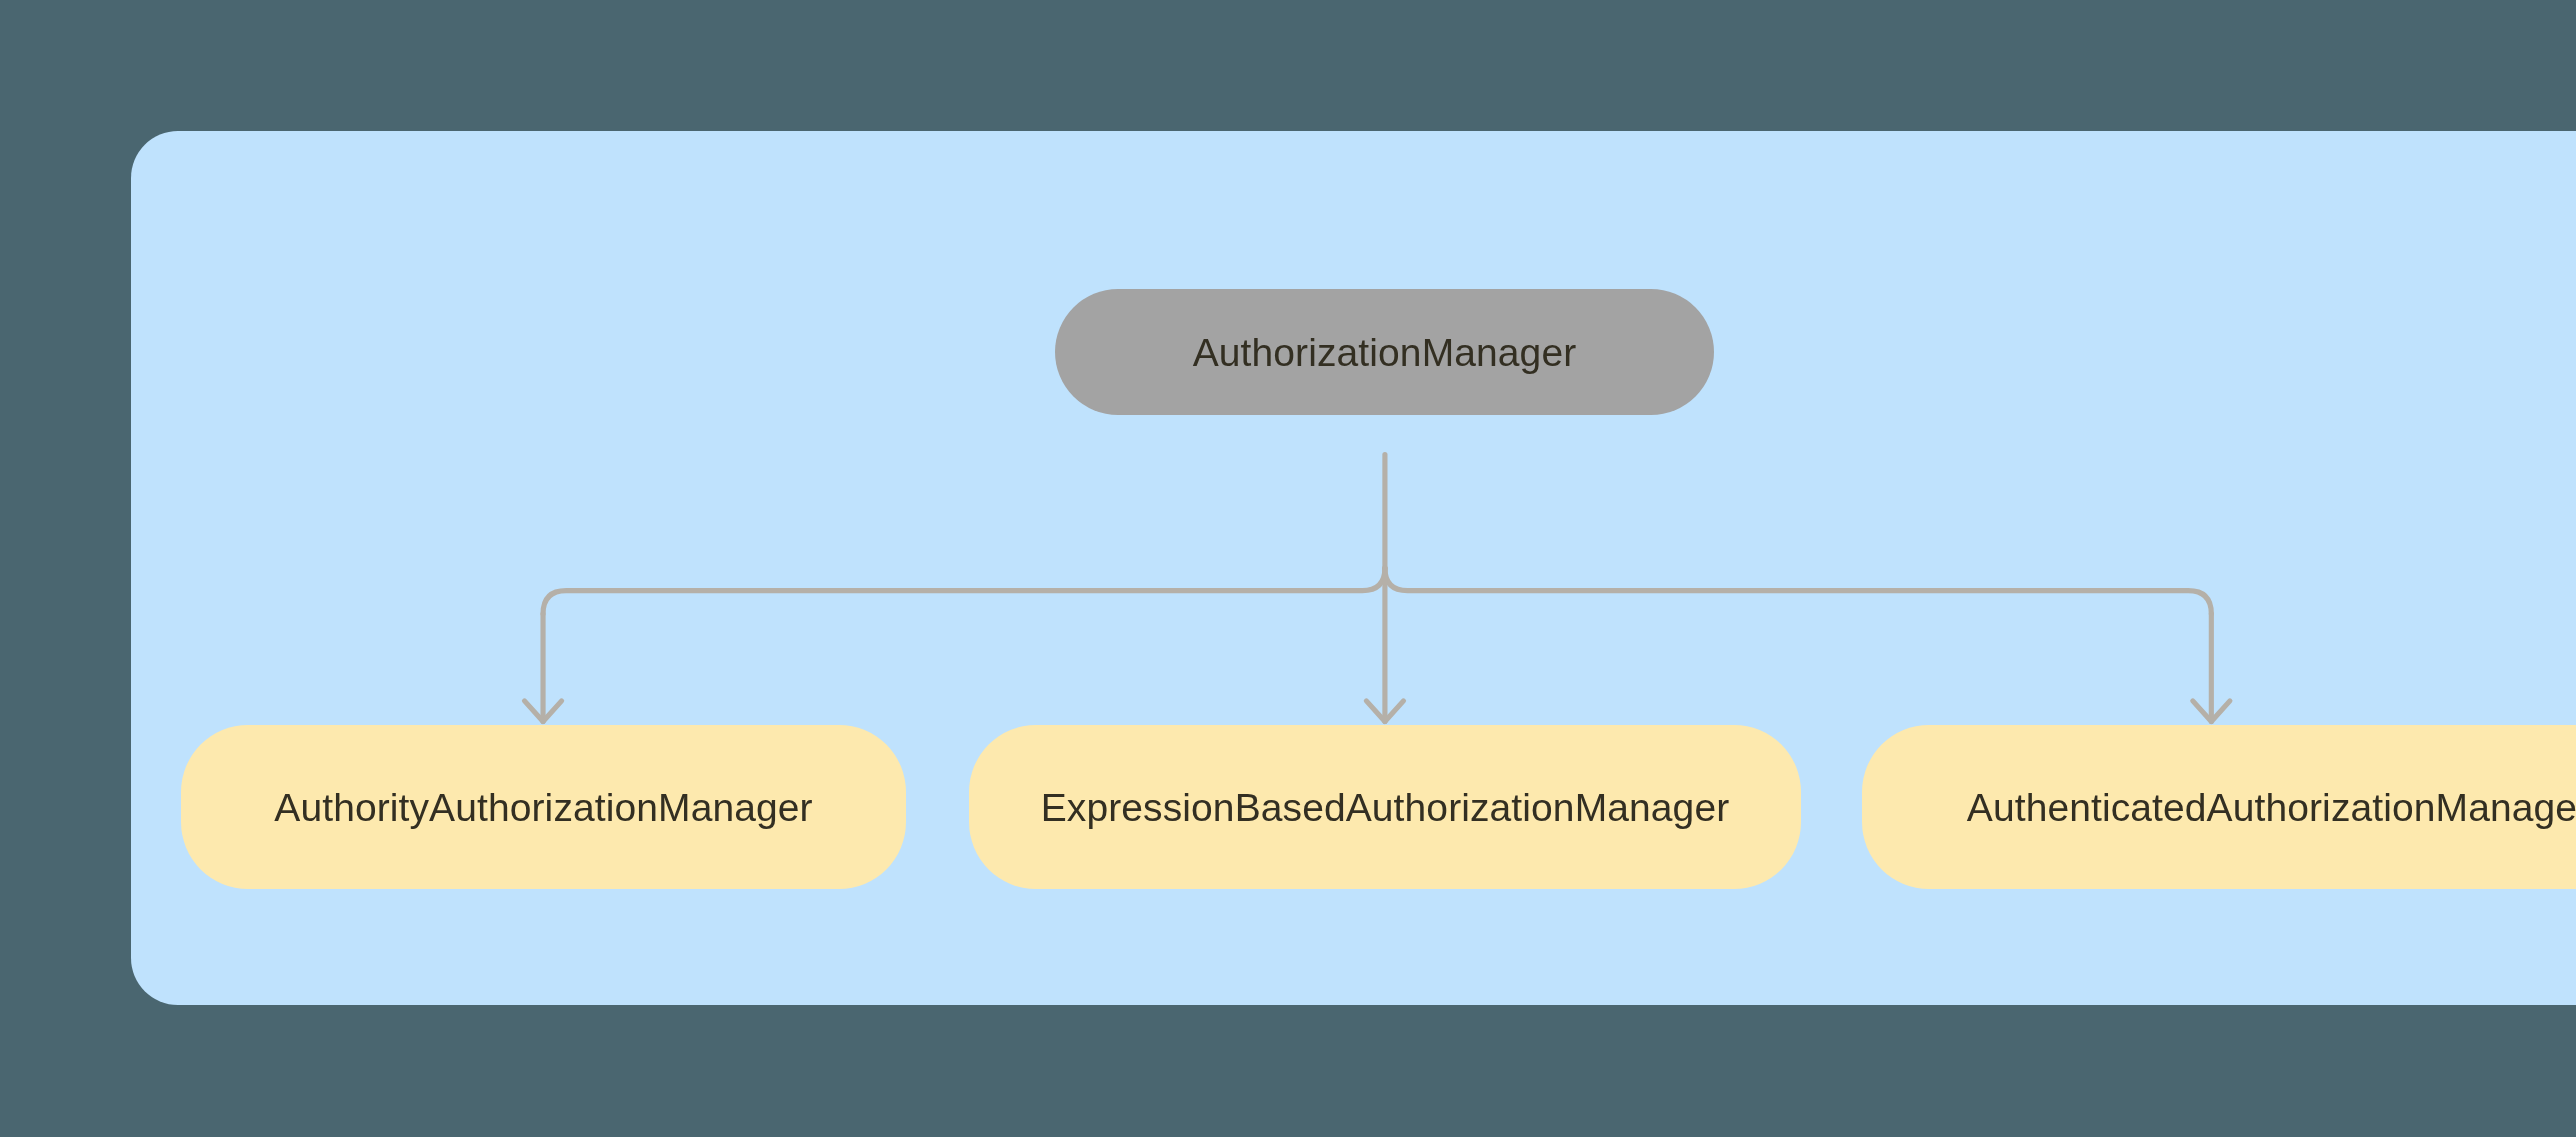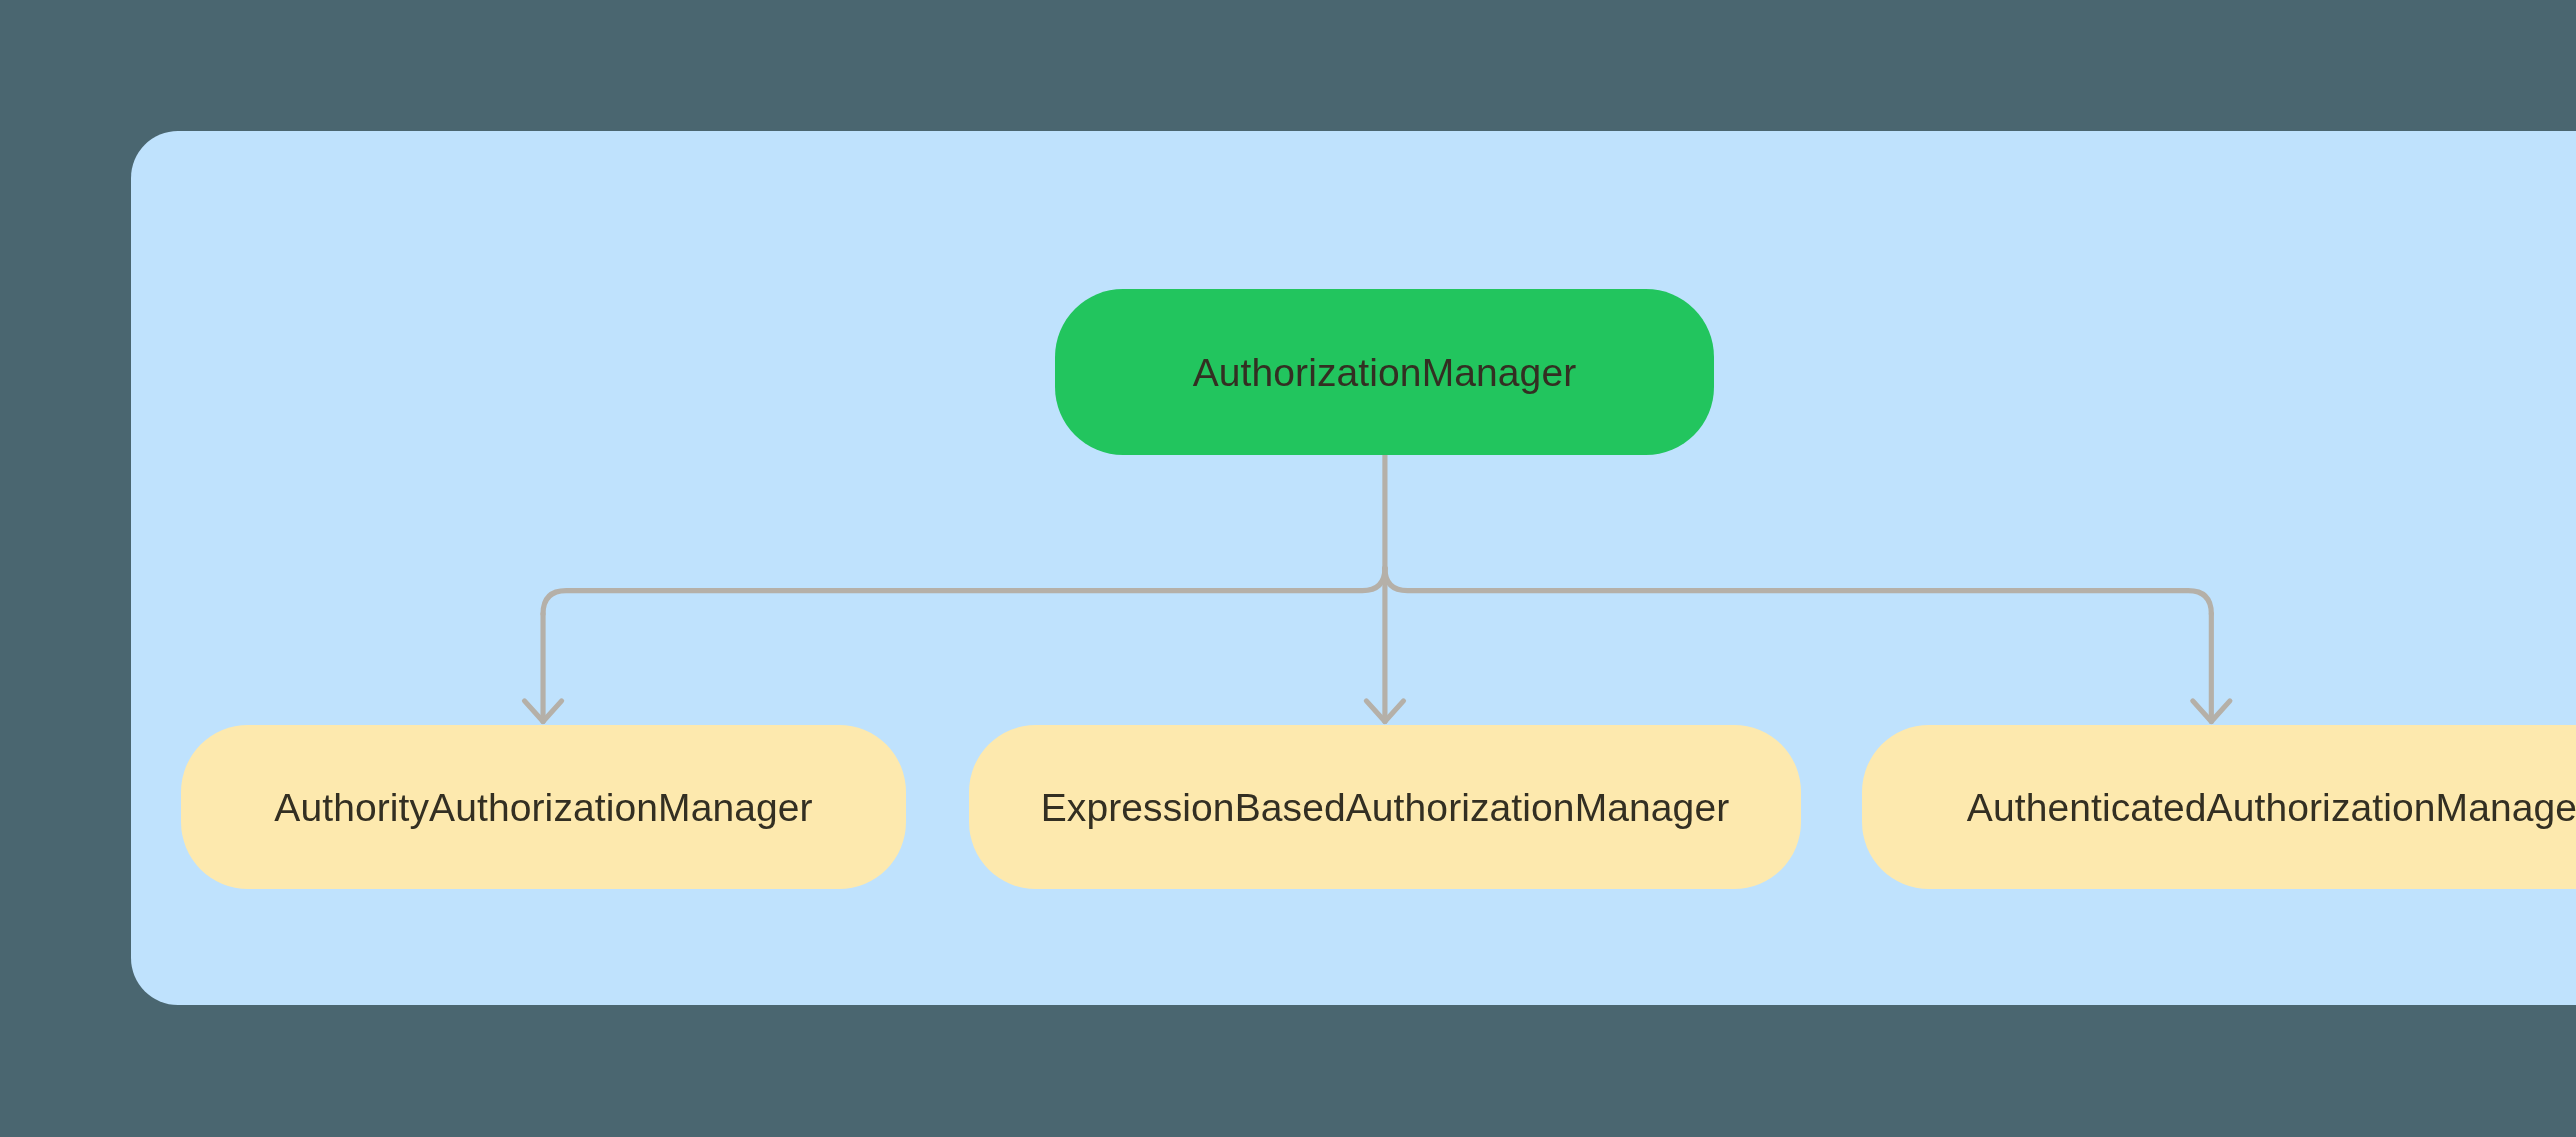--- a/index.html
+++ b/index.html
@@ -45,22 +45,22 @@
     box-sizing: border-box;
     text-align: center;
     color: #332f22;
     white-space: nowrap;
     letter-spacing: 0.1px;
   }
   .node-root {
     left: 1055px;
     top: 289px;
     width: 659px;
-    height: 166px;
-    background: #22c55e;
+    height: 126px;
+    background: #a3a3a3;
     border-radius: 68px;
     font-size: 39px;
   }
   .node-child {
     top: 725px;
     height: 164px;
     background: #fde9ae;
     border-radius: 67px;
     font-size: 39px;
   }

